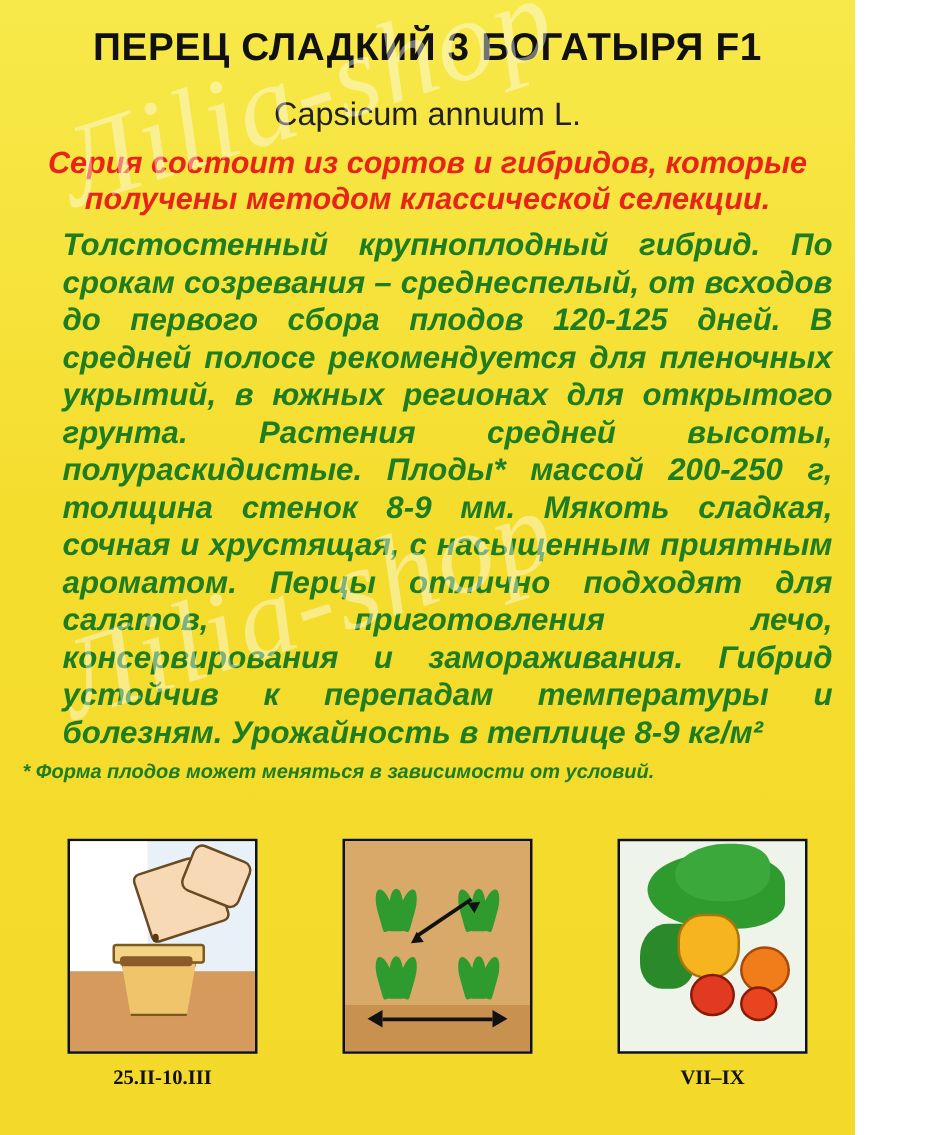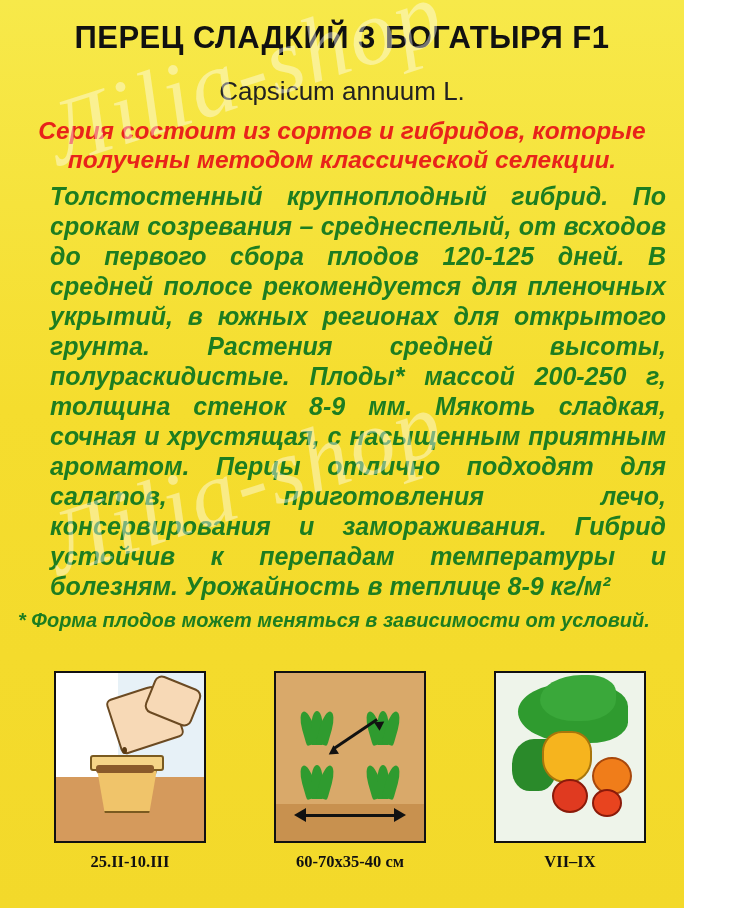--- a/index.html
+++ b/index.html
@@ -72,21 +72,21 @@
     text-align: justify;
     padding: 0 4px;
     color: #1d7d20;
     margin-left: 32px;
   }
   .footnote {
     margin-top: 8px;
     color: #1d7d20;
     font-weight: bold;
     font-style: italic;
-    font-size: 20px;
+    font-size: 16px;
     padding: 0 4px;
   }
 
   
   .pictos {
     position: absolute;
     left: 38px;
     right: 38px;
     bottom: 36px;
     display: flex;
@@ -255,21 +255,20 @@
         </div>
 
         <div class="arrow-line" style="left:58px; top:74px; width:52px; transform:rotate(-34deg); transform-origin:0 50%;"></div>
         <div class="arrow-head" style="left:100px; top:46px; border-left:9px solid #111; border-top:5px solid transparent; border-bottom:5px solid transparent; transform:rotate(-34deg);"></div>
         <div class="arrow-head" style="left:52px; top:74px; border-right:9px solid #111; border-top:5px solid transparent; border-bottom:5px solid transparent; transform:rotate(-34deg);"></div>
 
         <div class="arrow-line" style="left:30px; bottom:24px; width:88px;"></div>
         <div class="arrow-head" style="left:18px; bottom:19px; border-right:12px solid #111; border-top:7px solid transparent; border-bottom:7px solid transparent;"></div>
         <div class="arrow-head" style="left:118px; bottom:19px; border-left:12px solid #111; border-top:7px solid transparent; border-bottom:7px solid transparent;"></div>
       </div>
-      <div class="picto-caption">60-70х35-40 см</div>
     </div>
 
     <div class="picto">
       <div class="picto-frame" style="background:#eef4ea;">
         <div class="p4-leaves"></div>
         <div class="p4-leaves2"></div>
         <div class="p4-greens"></div>
         <div class="p4-pepper-stem"></div>
         <div class="p4-pepper"></div>
         <div class="p4-tom1"></div>

